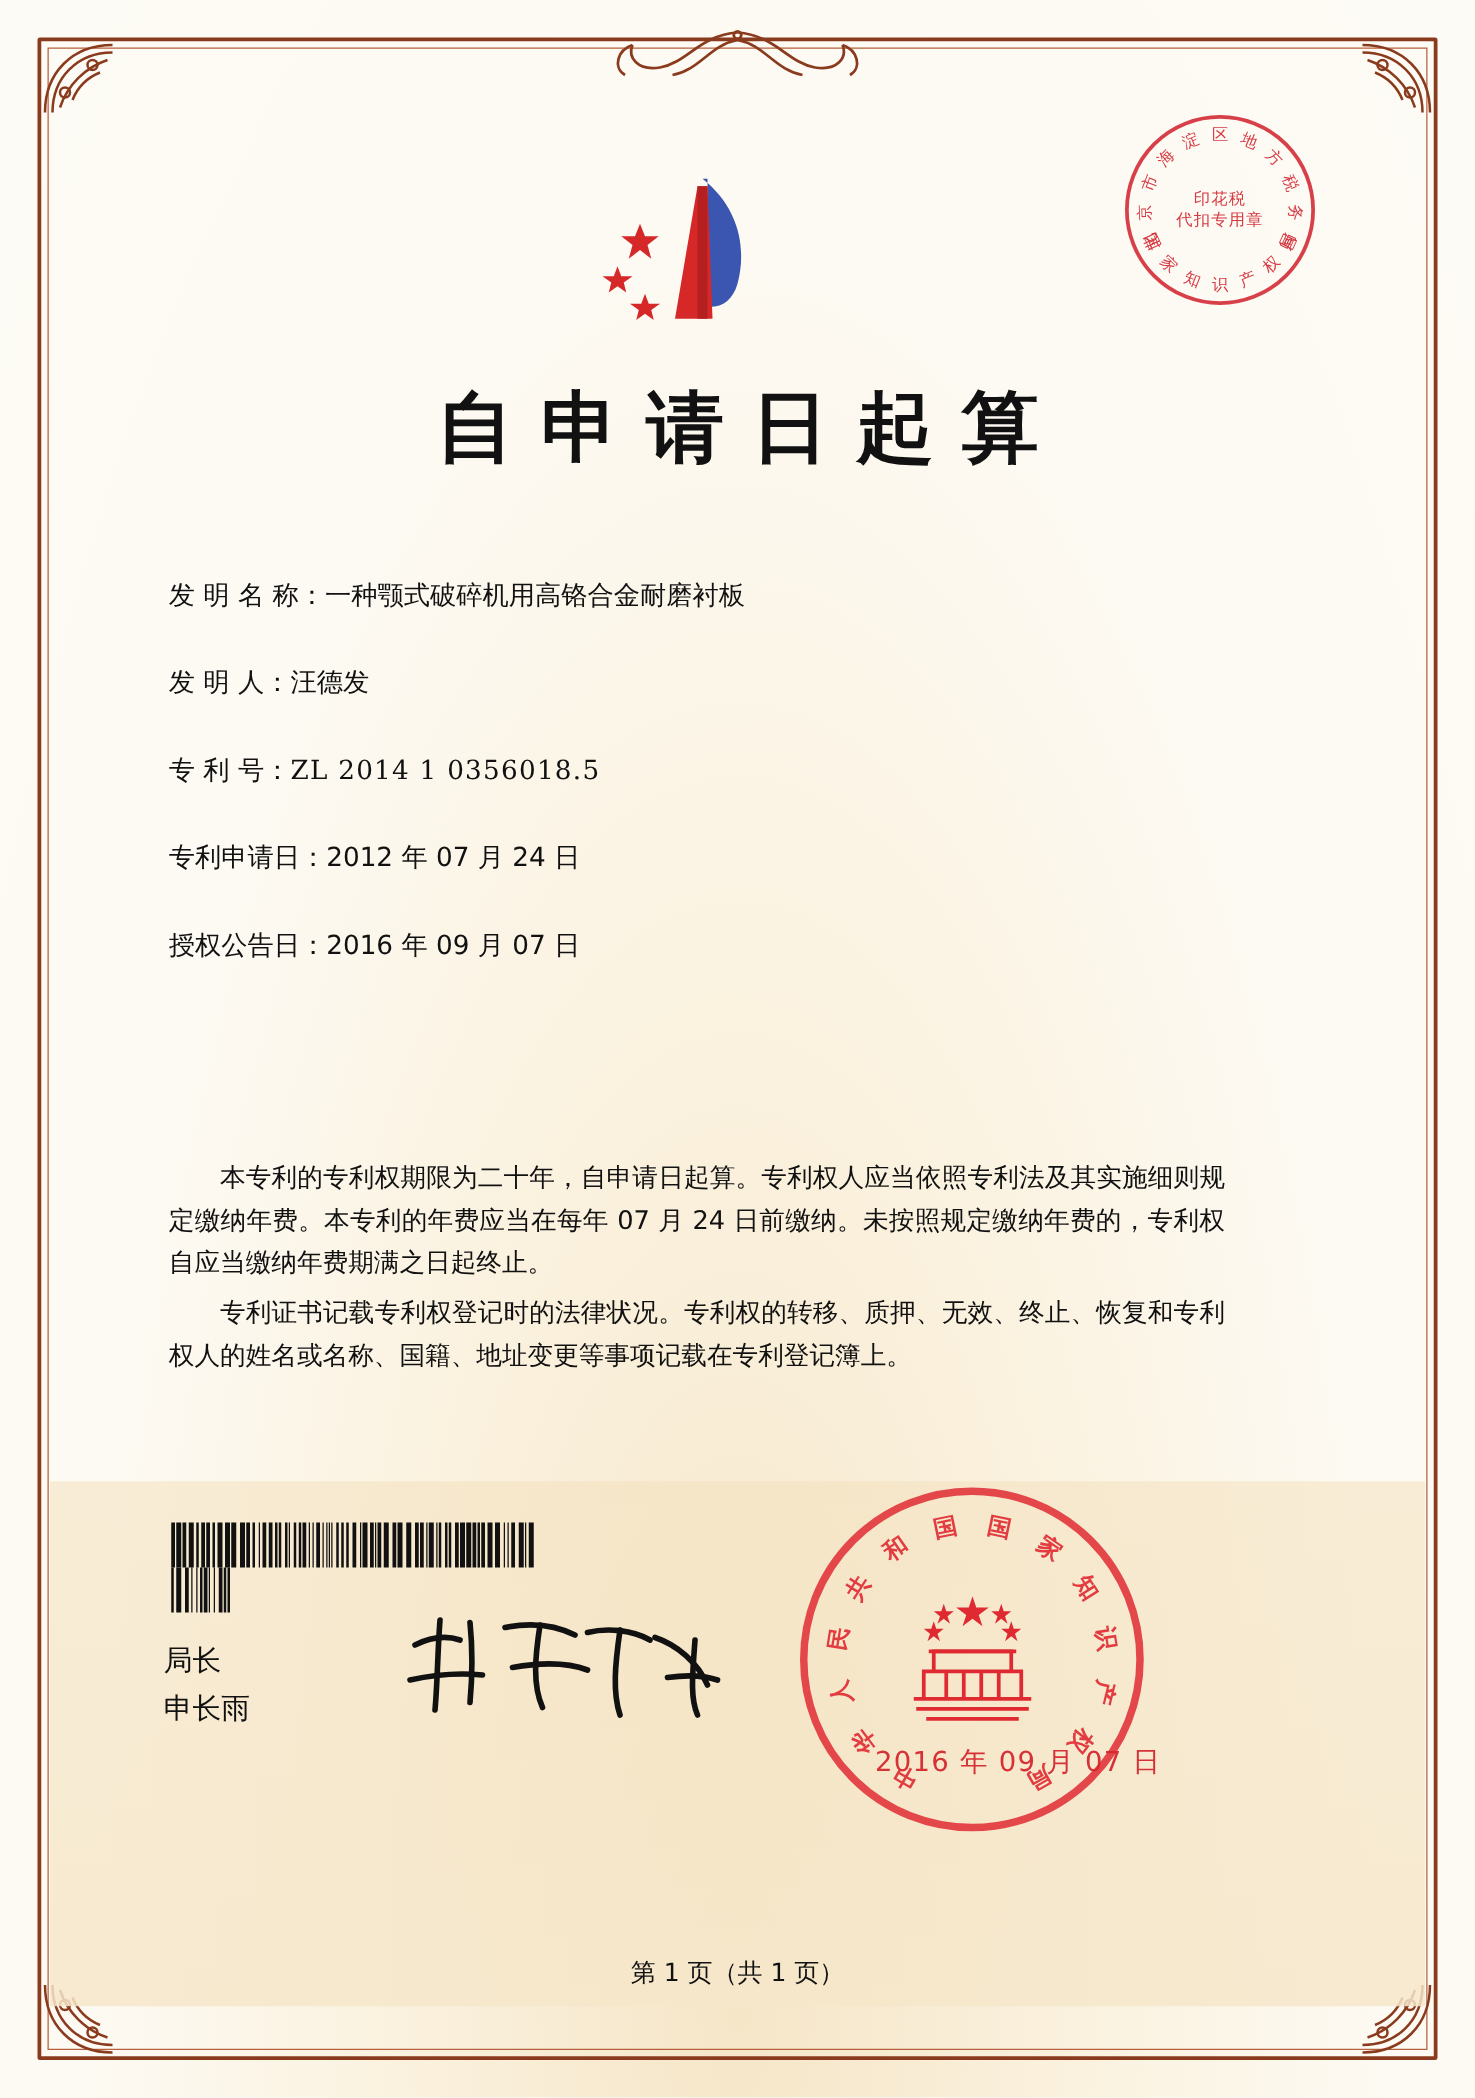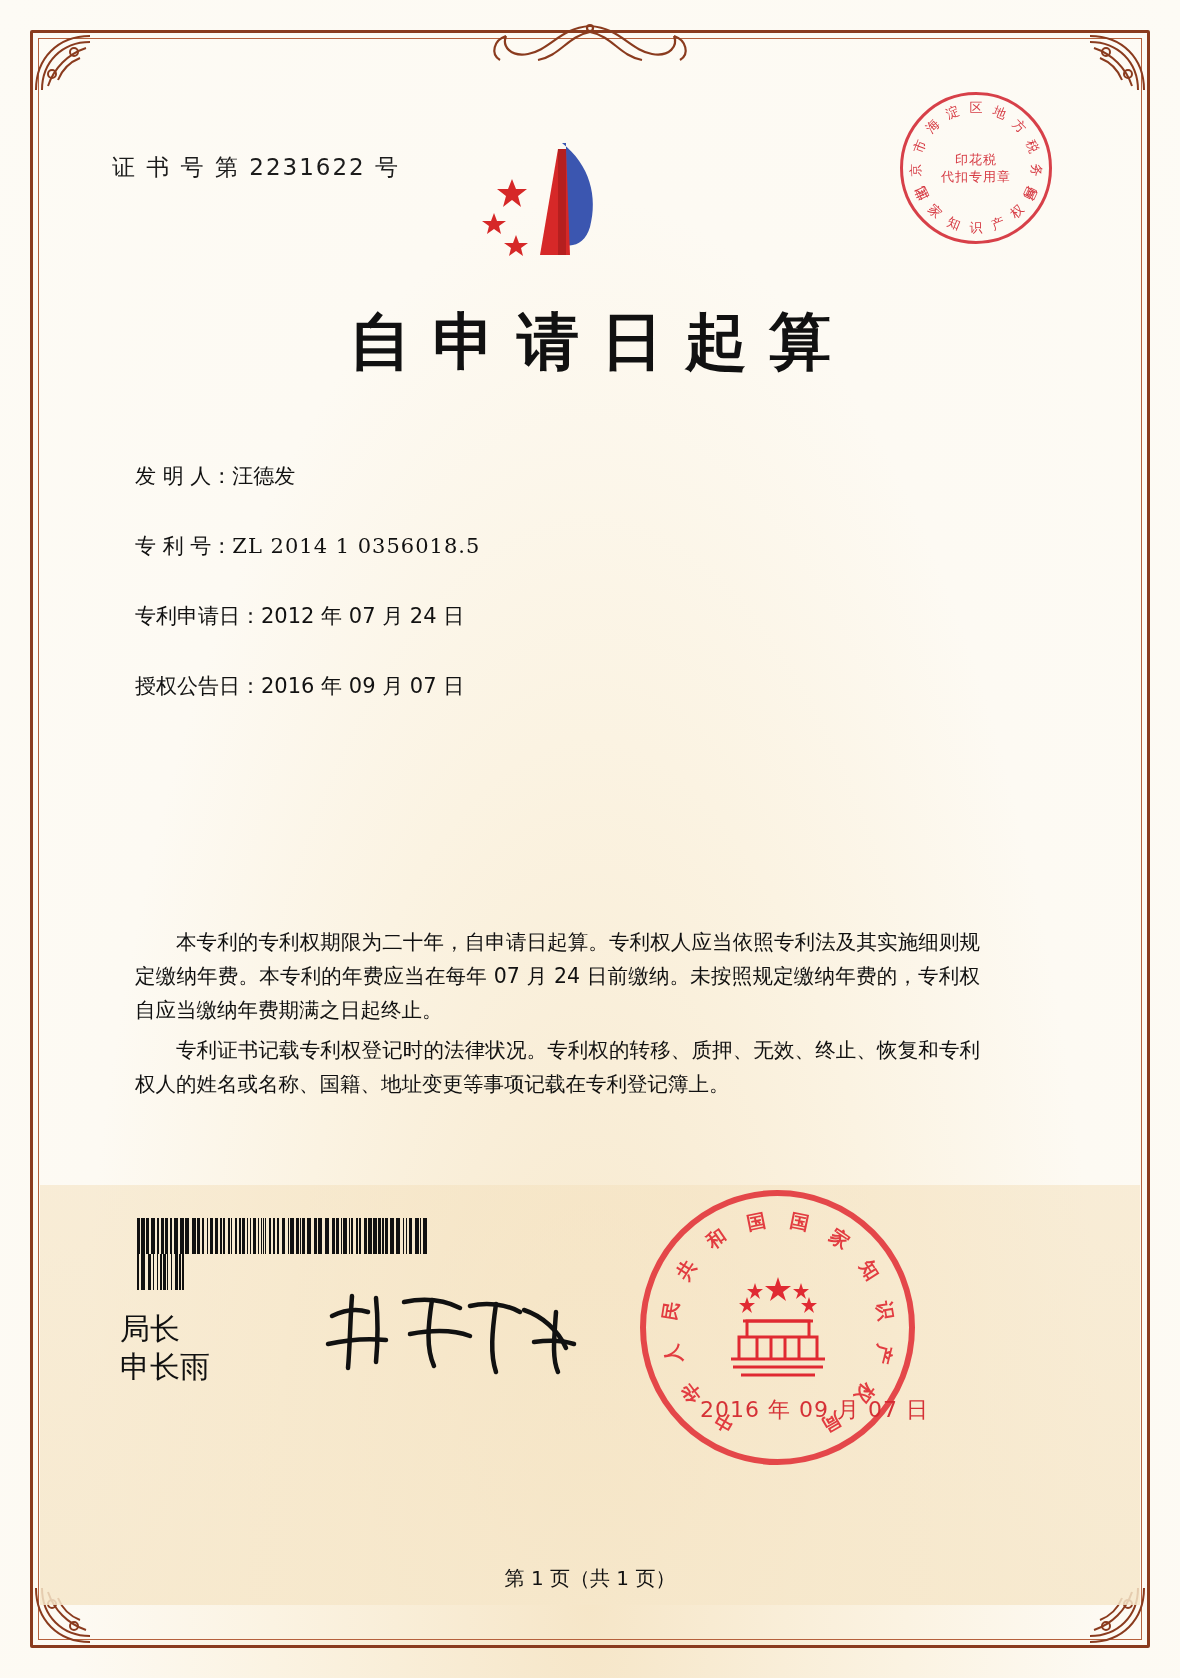--- a/index.html
+++ b/index.html
@@ -109,22 +109,22 @@
     position:absolute;left:40px;right:40px;top:1185px;height:420px;
     background:linear-gradient(180deg,rgba(244,225,190,.55),rgba(246,231,202,.85));
     pointer-events:none;
   }
   .barcode{
     position:absolute;left:137px;top:1218px;width:292px;height:36px;
   }
   .barcode i{display:inline-block;height:100%;background:#111;vertical-align:top;}
 
   .director-label{
-    position:absolute;left:120px;top:1310px;
-    font-size:30px;line-height:38px;color:#111;
+    position:absolute;left:131px;top:1310px;
+    font-size:23px;line-height:38px;color:#111;
     font-family:"DejaVu Sans","Liberation Sans",sans-serif;
   }
   .signature{
     position:absolute;left:320px;top:1282px;width:270px;height:100px;
   }
 
   
   .seal{
     position:absolute;left:640px;top:1190px;width:275px;height:275px;
   }
@@ -219,21 +219,20 @@
         <path d="M180 8 C210 10 220 32 242 36 C260 39 268 28 264 18"></path>
         <path d="M180 14 C158 18 150 38 128 42"></path>
         <path d="M180 14 C202 18 210 38 232 42"></path>
         <path d="M96 18 C84 22 80 36 90 42"></path>
         <path d="M264 18 C276 22 280 36 270 42"></path>
         <circle cx="180" cy="10" r="3"></circle>
       </g>
     </svg>
   </div>
 
-  <div class="cert-no">证 书 号 第 2231622 号</div>
 
   <div class="logo">
     <svg viewBox="0 0 180 145" width="180" height="145">
       <path d="M92 8 C120 30 128 62 120 92 C116 106 106 112 96 110 L96 8 Z" fill="#3b56b0"></path>
       <path d="M88 14 L70 120 L100 120 L96 14 Z" fill="#d62828"></path>
       <path d="M88 14 L96 14 L96 120 L88 120 Z" fill="#b51f1f"></path>
       <g fill="#d62828">
         <polygon points="42,44 46,54 57,54 48,61 51,72 42,65 33,72 36,61 27,54 38,54"></polygon>
         <polygon points="24,78 27,86 36,86 29,91 31,99 24,94 17,99 19,91 12,86 21,86"></polygon>
         <polygon points="46,100 49,108 58,108 51,113 53,121 46,116 39,121 41,113 34,108 43,108"></polygon>
@@ -265,20 +264,24 @@
       <span class="arc-char" style="transform: rotate(201.667deg) translate(0px, -60px) rotate(180deg) translate(-50%, -50%);">知</span>
       <span class="arc-char" style="transform: rotate(180deg) translate(0px, -60px) rotate(180deg) translate(-50%, -50%);">识</span>
       <span class="arc-char" style="transform: rotate(158.333deg) translate(0px, -60px) rotate(180deg) translate(-50%, -50%);">产</span>
       <span class="arc-char" style="transform: rotate(136.667deg) translate(0px, -60px) rotate(180deg) translate(-50%, -50%);">权</span>
       <span class="arc-char" style="transform: rotate(115deg) translate(0px, -60px) rotate(180deg) translate(-50%, -50%);">局</span>
     </div>
 
   <div class="title">自申请日起算</div>
 
   <div class="fields">
+    <div class="frow">
+      <span class="flabel">发 明 名 称：</span>
+      <span class="fvalue">一种颚式破碎机用高铬合金耐磨衬板</span>
+    </div>
     <div class="frow">
       <span class="flabel">发 明 人：</span>
       <span class="fvalue">汪德发</span>
     </div>
     <div class="frow">
       <span class="flabel">专 利 号：</span>
       <span class="fvalue mono">ZL 2014 1 0356018.5</span>
     </div>
     <div class="frow">
       <span class="flabel">专利申请日：</span>

